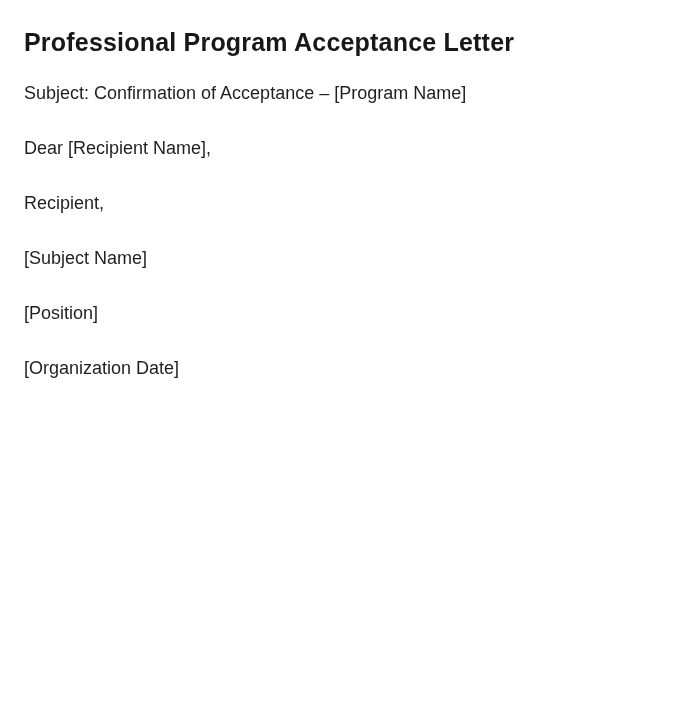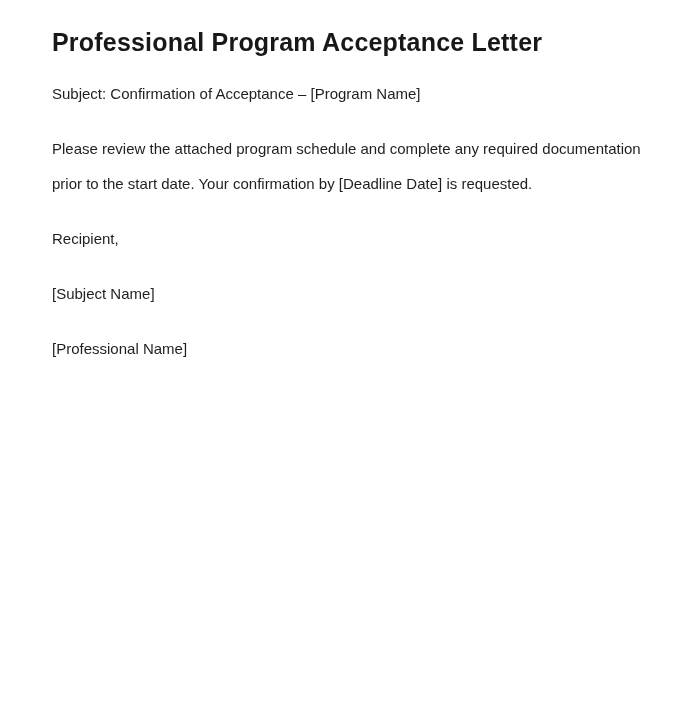--- a/index.html
+++ b/index.html
@@ -9,50 +9,51 @@
   }
   .page {
     position: relative;
     width: 700px;
     height: 639px;
     background: #ffffff;
     overflow: hidden;
     font-family: "Liberation Sans", "DejaVu Sans", sans-serif;
     color: #1f1f1f;
     box-sizing: border-box;
-    padding: 27px 40px 0 52px;
+    padding: 27px 40px 0 24px;
   }
   .doc-title {
     font-size: 25px;
     font-weight: 700;
     line-height: 30px;
     letter-spacing: 0.2px;
     margin: 0 0 19px 0;
     color: #181818;
   }
   .doc-line, .doc-paragraph {
-    font-size: 15px;
+    font-size: 18px;
     font-weight: 400;
     line-height: 35px;
     margin: 0 0 20px 0;
     max-width: 604px;
     color: #1f1f1f;
   }
 </style>
 </head>
 <body>
 
 <div class="page">
   <h1 class="doc-title">Professional Program Acceptance Letter</h1>
 
   <p class="doc-line">Subject: Confirmation of Acceptance – [Program Name]</p>
 
+  <p class="doc-line">Dear [Recipient Name],</p>
 
 
-  <p class="doc-paragraph">Please review the attached program schedule and complete any required documentation prior to the start date. Your confirmation by [Deadline Date] is requested.</p>
 
   <p class="doc-line">Recipient,</p>
 
   <p class="doc-line">[Subject Name]</p>
 
+  <p class="doc-line">[Position]</p>
 
-  <p class="doc-line">[Professional Name]</p>
+  <p class="doc-line">[Organization Date]</p>
 </div>
 
 </body></html>

